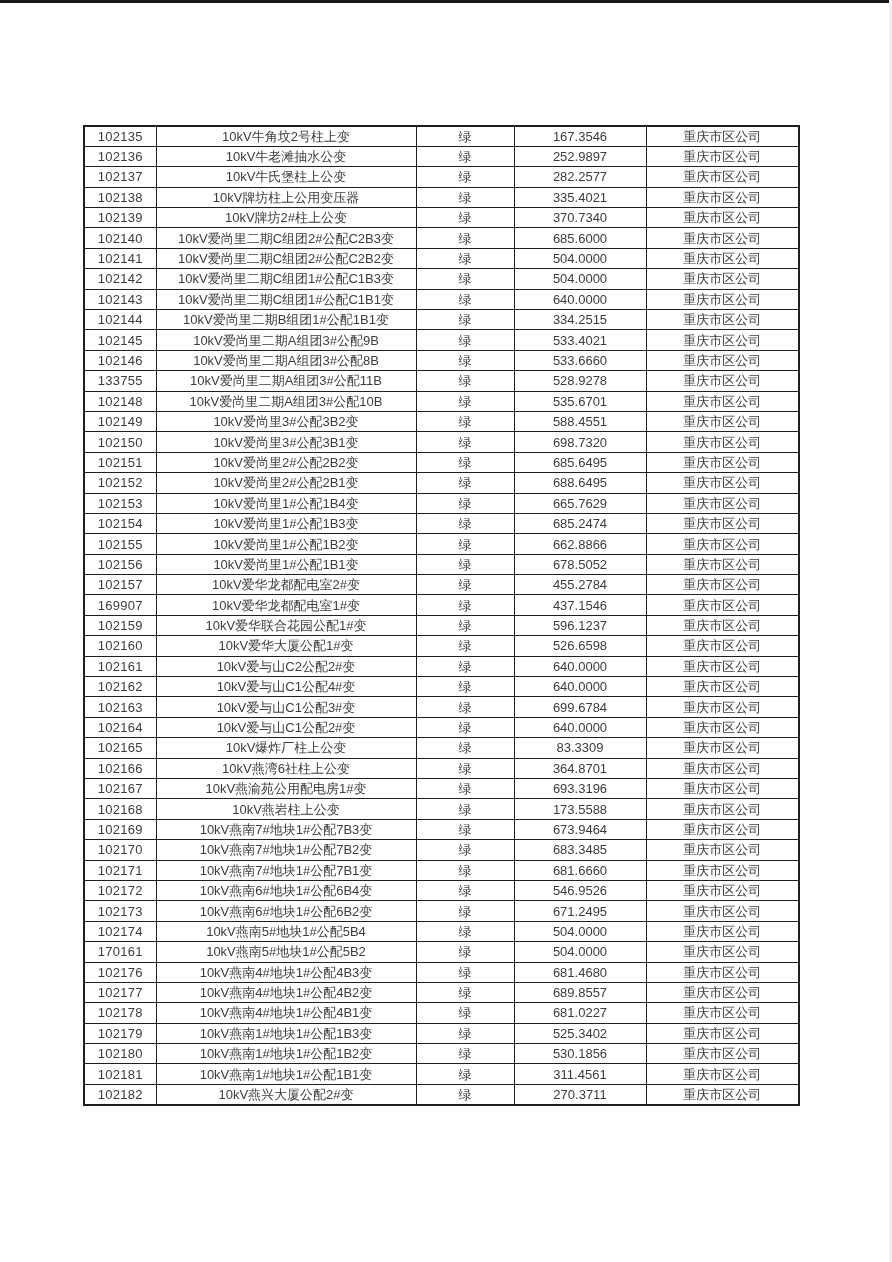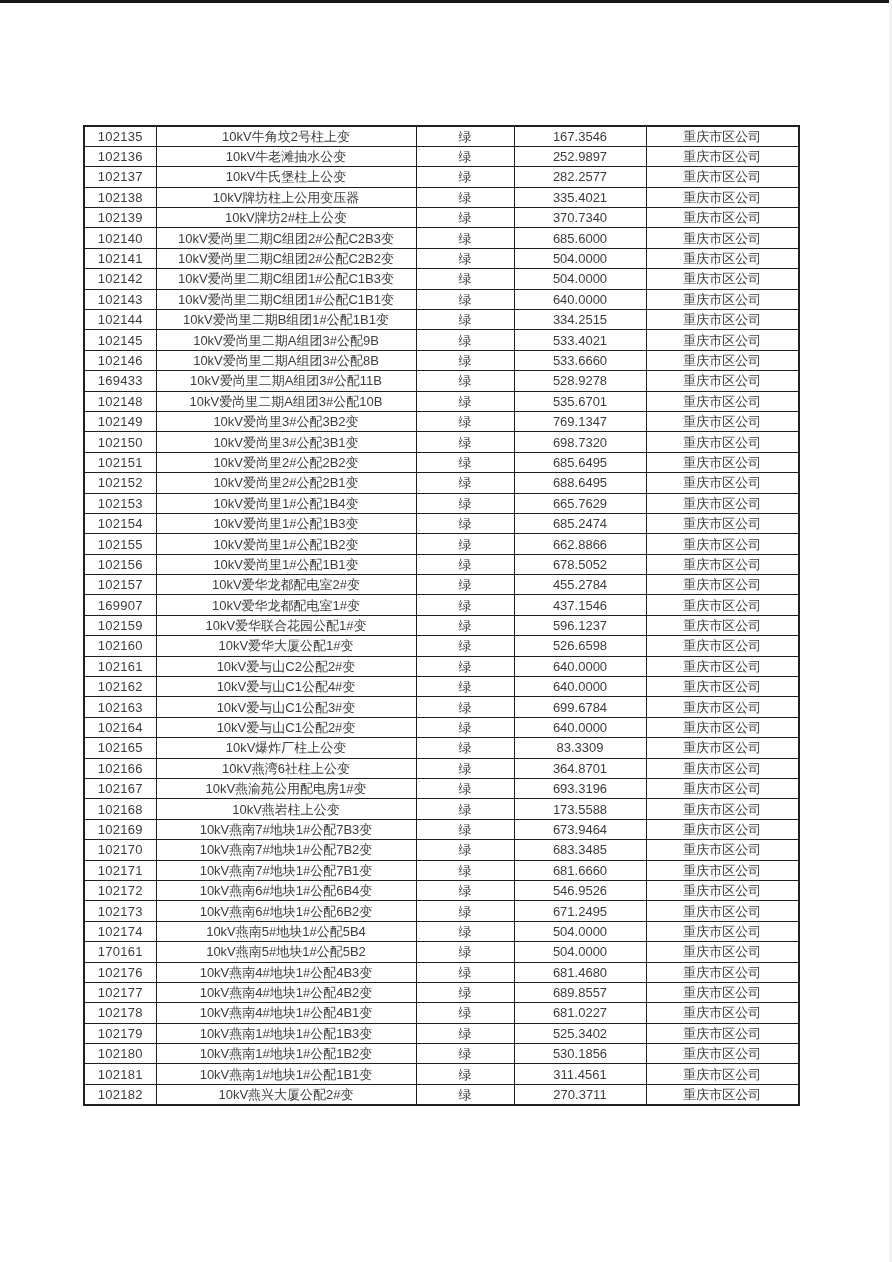--- a/index.html
+++ b/index.html
@@ -151,38 +151,38 @@
           <td class="col-company">重庆市区公司</td>
         </tr>
         <tr>
           <td class="col-id">102146</td>
           <td class="col-name">10kV爱尚里二期A组团3#公配8B</td>
           <td class="col-status">绿</td>
           <td class="col-value">533.6660</td>
           <td class="col-company">重庆市区公司</td>
         </tr>
         <tr>
-          <td class="col-id">169433</td>
+          <td class="col-id">133755</td>
           <td class="col-name">10kV爱尚里二期A组团3#公配11B</td>
           <td class="col-status">绿</td>
           <td class="col-value">528.9278</td>
           <td class="col-company">重庆市区公司</td>
         </tr>
         <tr>
           <td class="col-id">102148</td>
           <td class="col-name">10kV爱尚里二期A组团3#公配10B</td>
           <td class="col-status">绿</td>
           <td class="col-value">535.6701</td>
           <td class="col-company">重庆市区公司</td>
         </tr>
         <tr>
           <td class="col-id">102149</td>
           <td class="col-name">10kV爱尚里3#公配3B2变</td>
           <td class="col-status">绿</td>
-          <td class="col-value">769.1347</td>
+          <td class="col-value">588.4551</td>
           <td class="col-company">重庆市区公司</td>
         </tr>
         <tr>
           <td class="col-id">102150</td>
           <td class="col-name">10kV爱尚里3#公配3B1变</td>
           <td class="col-status">绿</td>
           <td class="col-value">698.7320</td>
           <td class="col-company">重庆市区公司</td>
         </tr>
         <tr>

